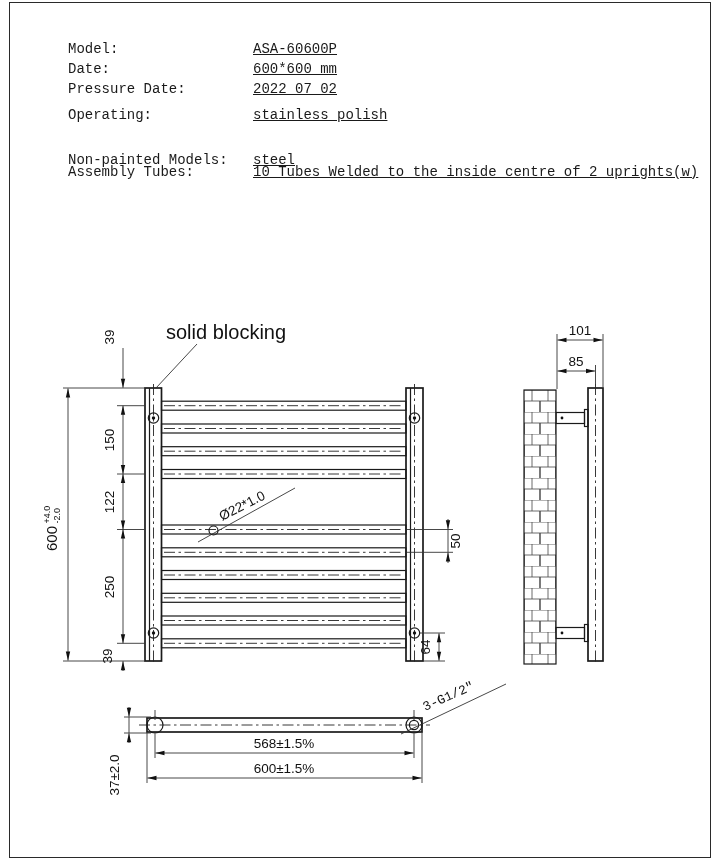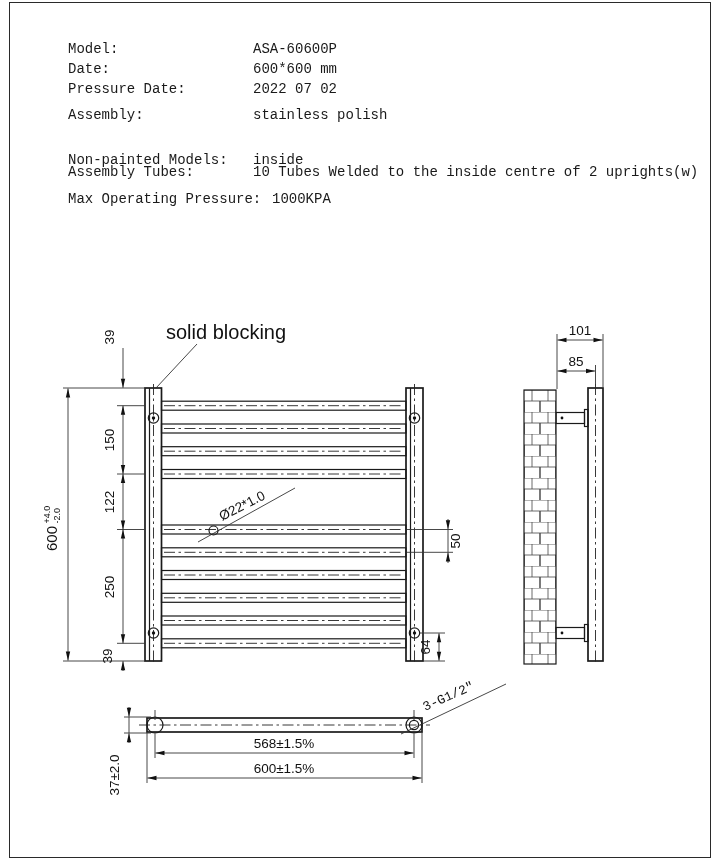--- a/index.html
+++ b/index.html
@@ -3,21 +3,21 @@
 <meta charset="utf-8">
 <style>
   html,body{margin:0;padding:0;background:#fff;}
   .page{position:relative;width:720px;height:867px;background:#fff;overflow:hidden;
         font-family:"Liberation Sans",sans-serif;color:#111;}
   .sheet-border{position:absolute;left:9px;top:2px;width:702px;height:856px;
         border:1.5px solid #2a2a2a;box-sizing:border-box;}
   .spec-table{position:absolute;left:0;top:0;width:720px;height:230px;}
   .spec-row{position:absolute;left:68px;white-space:nowrap;
         font-family:"Liberation Mono",monospace;font-size:14px;color:#1a1a1a;}
-  .spec-value{position:absolute;white-space:nowrap;}
+  .spec-value{position:absolute;white-space:nowrap;text-decoration:underline;}
   svg.drawing{position:absolute;left:0;top:0;}
   .thick{stroke:#1a1a1a;stroke-width:1.7;fill:none;}
   .med{stroke:#1a1a1a;stroke-width:1.2;fill:none;}
   .thin{stroke:#333;stroke-width:0.9;fill:none;}
   .cl{stroke:#222;stroke-width:0.9;fill:none;stroke-dasharray:11 3.5 2.5 3.5;}
   text{fill:#111;}
   .dimtxt{font-family:"Liberation Sans",sans-serif;font-size:13.5px;}
   .bigtxt{font-family:"Liberation Sans",sans-serif;font-size:15px;}
   .toltxt{font-family:"Liberation Sans",sans-serif;font-size:9px;}
   .callout{font-family:"Liberation Sans",sans-serif;font-size:20px;}
@@ -36,34 +36,30 @@
     </div>
     <div class="spec-row" style="top:61px">
       <span>Date:</span>
       <span class="spec-value" style="left:185px">600*600 mm</span>
     </div>
     <div class="spec-row" style="top:81px">
       <span>Pressure Date:</span>
       <span class="spec-value" style="left:185px">2022 07 02</span>
     </div>
     <div class="spec-row" style="top:107px">
-      <span>Assembly:</span>
+      <span>Operating:</span>
       <span class="spec-value" style="left:185px">stainless polish</span>
     </div>
     <div class="spec-row" style="top:152px">
       <span>Non-painted Models:</span>
-      <span class="spec-value" style="left:185px">inside</span>
+      <span class="spec-value" style="left:185px">steel</span>
     </div>
     <div class="spec-row" style="top:164px">
       <span>Assembly Tubes:</span>
       <span class="spec-value" style="left:185px">10 Tubes Welded to the inside centre of 2 uprights(w)</span>
-    </div>
-    <div class="spec-row" style="top:191px">
-      <span>Max Operating Pressure:</span>
-      <span class="spec-value" style="left:204px">1000KPA</span>
     </div>
   </div>
 
   <svg class="drawing" width="720" height="867" viewBox="0 0 720 867">
     <defs>
       <marker id="ar" viewBox="0 0 10 6" refX="9.5" refY="3" markerWidth="10" markerHeight="6" orient="auto-start-reverse" markerUnits="userSpaceOnUse">
         <path d="M0.5,0.8 9.5,3 0.5,5.2 Z" fill="#111"></path>
       </marker>
       <pattern id="brick" x="524" y="390" width="16" height="22" patternUnits="userSpaceOnUse">
         <path d="M0,0 H16 M0,11 H16 M8,0 V11 M0.4,11 V22 M15.6,11 V22" stroke="#444" stroke-width="0.8" fill="none"></path>

